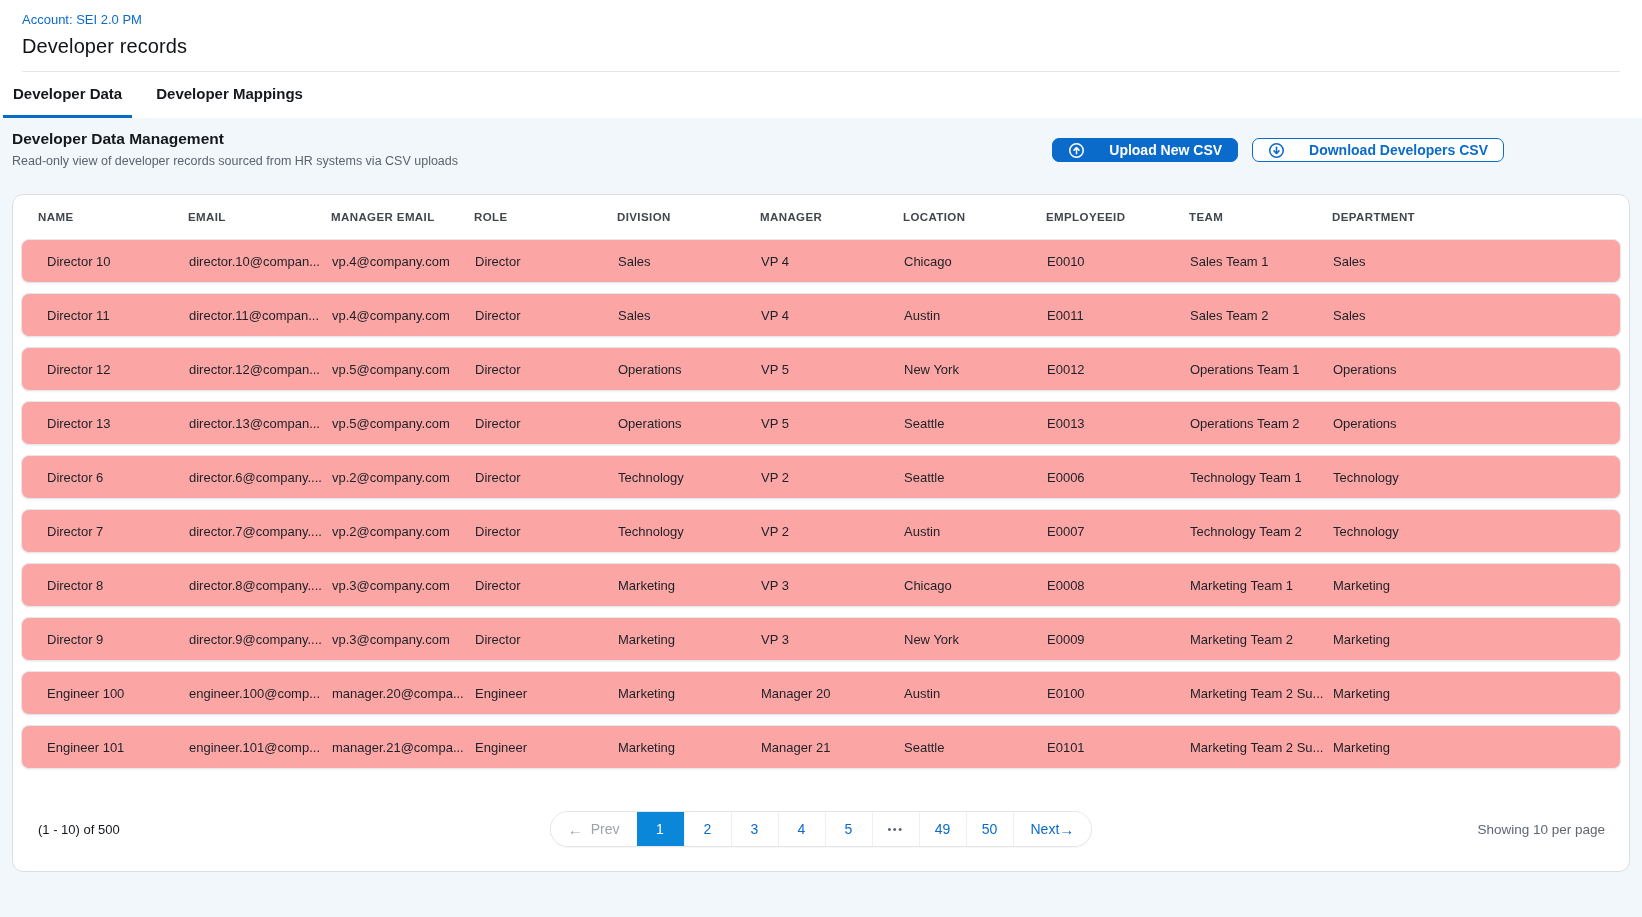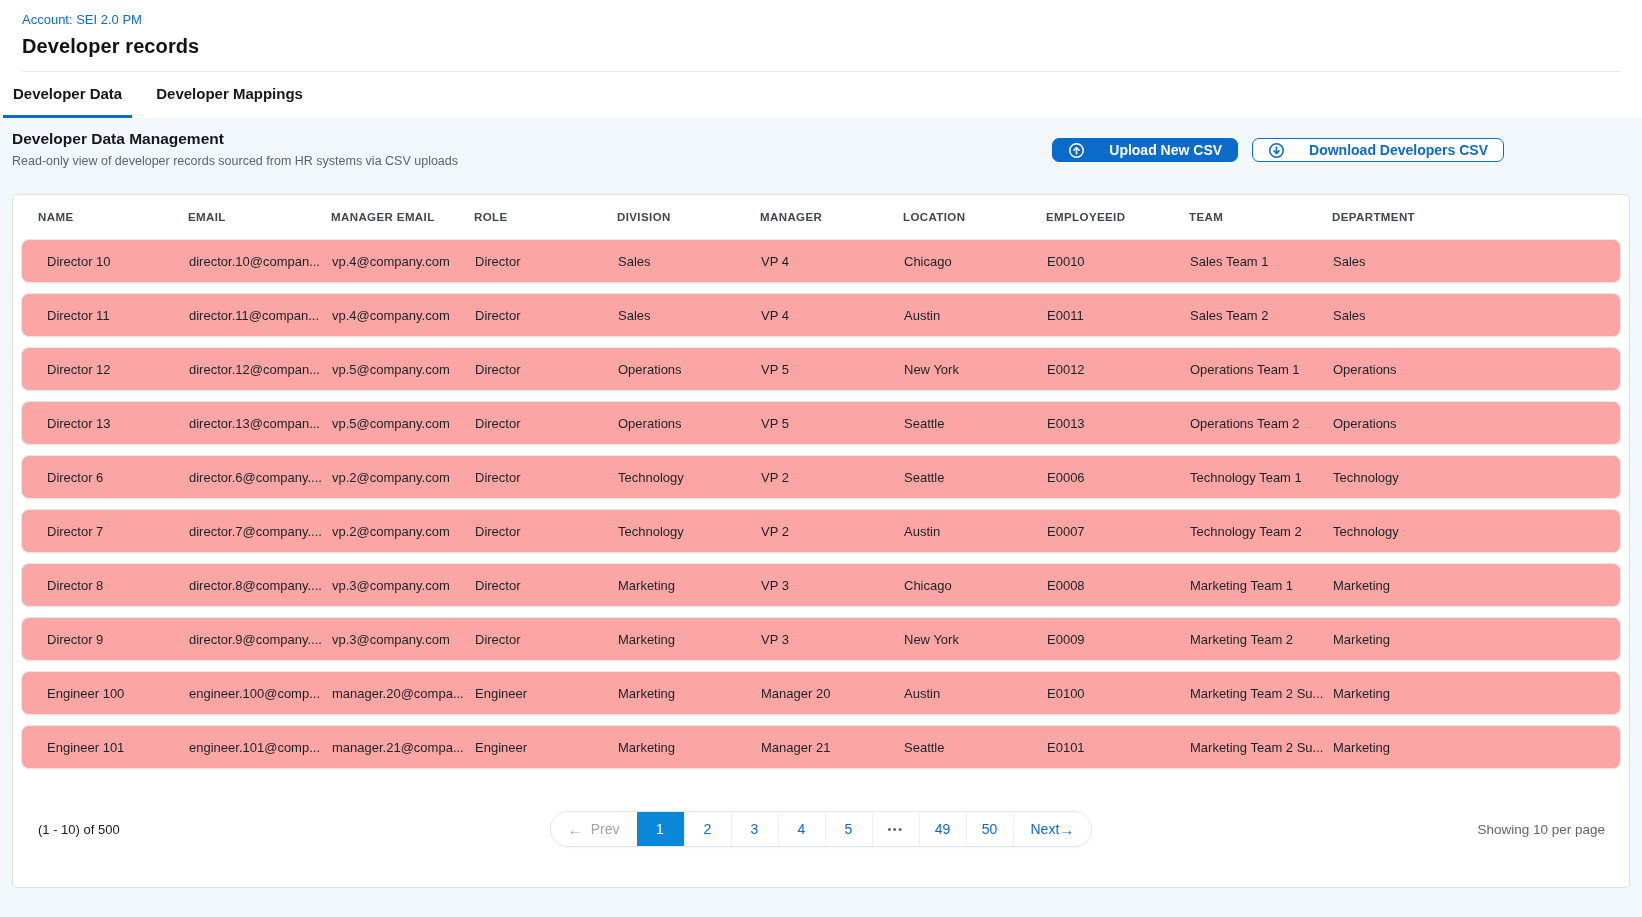--- a/index.html
+++ b/index.html
@@ -14,41 +14,41 @@
   }
   :root{
     --accent:#0b6bcb;
     --active-page:#0b87da;
     --panel-bg:#f2f7fb;
   }
 
   
   .top-header{ padding:10px 22px 0 22px; background:#fff;border-radius:29px; }
   .account-link{ color:var(--accent); font-size:13px; font-weight:500; text-decoration:none; display:inline-block; cursor:pointer; }
-  .page-title{ font-size:20px; font-weight:700; color:#101417; margin-top:7px; letter-spacing:0.1px; }
+  .page-title{ font-size:20px; font-weight:400; color:#101417; margin-top:7px; letter-spacing:0.1px; }
   .header-divider{ height:1px; background:#e4e7eb; margin-top:13px; }
 
   
   .tabs{ display:flex; gap:14px; padding-left:3px; background:#fff; height:46px; align-items:stretch; }
   .tab{ display:flex; align-items:center; padding:0 10px; font-size:15px; font-weight:700; color:#14181c; cursor:pointer; border-bottom:3px solid transparent; }
   .tab.active{ border-bottom-color:var(--accent); }
 
   
   .panel{ background:var(--panel-bg); flex:1; padding:12px; }
   .panel-head{ display:flex; justify-content:space-between; align-items:center; padding-right:126px; }
   .section-title{ font-size:15.5px; font-weight:700; color:#14181c; }
   .section-sub{ font-size:12.5px; color:#5a6470; margin-top:6px; }
   .actions{ display:flex; gap:14px; margin-top:2px; }
   .btn{ height:24px; border-radius:7px; font-size:14px; font-weight:700; display:inline-flex; align-items:center; gap:24px; padding:0 15px; cursor:pointer; font-family:inherit; white-space:nowrap; }
   .btn-primary{ background:var(--accent); color:#fff; border:1px solid var(--accent); }
   .btn-outline{ background:#fff; color:var(--accent); border:1px solid var(--accent); }
   .btn svg{ display:block; }
 
   
-  .table-card{ margin-top:26px; background:#fff; border:1px solid #d9dfe5; border-radius:5px; padding:0 8px 40px 8px; }
+  .table-card{ margin-top:26px; background:#fff; border:1px solid #d9dfe5; border-radius:11px; padding:0 8px 24px 8px; }
   .thead{
     display:grid;
     grid-template-columns:150px repeat(8,143px) 1fr;
     align-items:center;
     height:44px;
     padding-left:17px;
     font-size:11.5px; font-weight:700; color:#40464d; letter-spacing:0.4px;
   }
   .row{
     display:grid;

